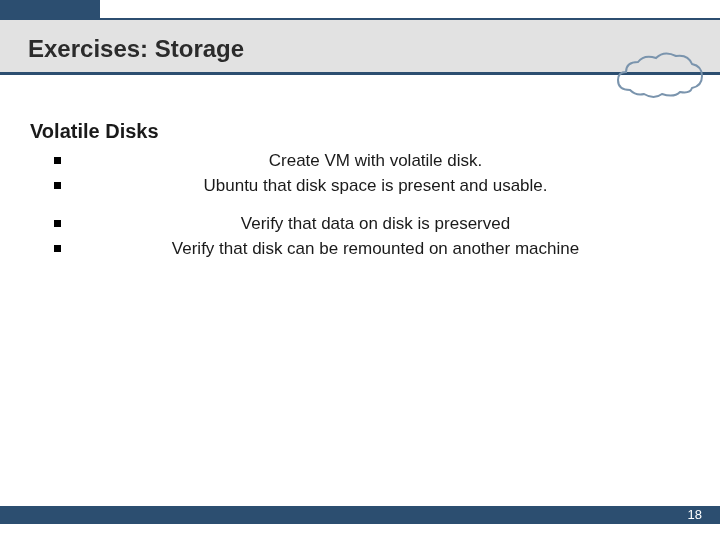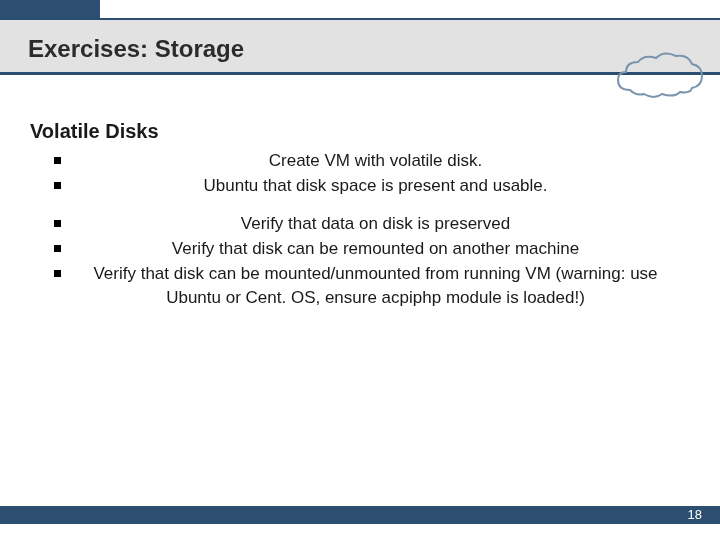--- a/index.html
+++ b/index.html
@@ -109,18 +109,17 @@
 <div class="content">
   <div class="section-heading">Volatile Disks</div>
   <div class="bullet-list">
     <div class="bullet-item">Create VM with volatile disk.</div>
     <div class="bullet-item">Ubuntu that disk space is present and usable.</div>
   </div>
 
   <div class="bullet-list">
     <div class="bullet-item">Verify that data on disk is preserved</div>
     <div class="bullet-item">Verify that disk can be remounted on another machine</div>
-    <div class="bullet-item">Verify that disk can be mounted/unmounted from running VM (warning: use Ubuntu or Cent. OS, ensure acpiphp module is loaded!)</div>
   </div>
 </div>
 
 <div class="footer-bar"></div>
 <div class="page-number">18</div>
 
 </body></html>

